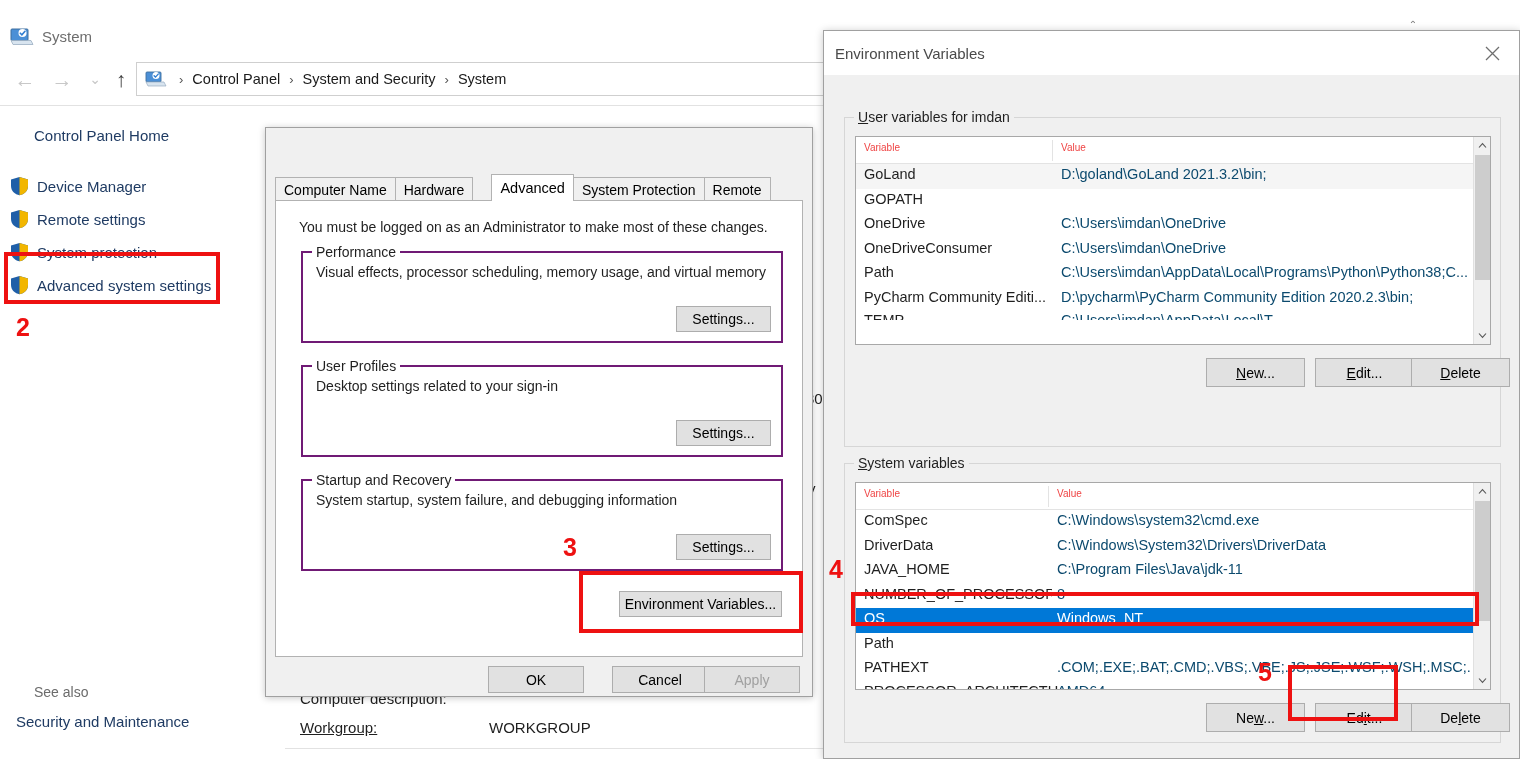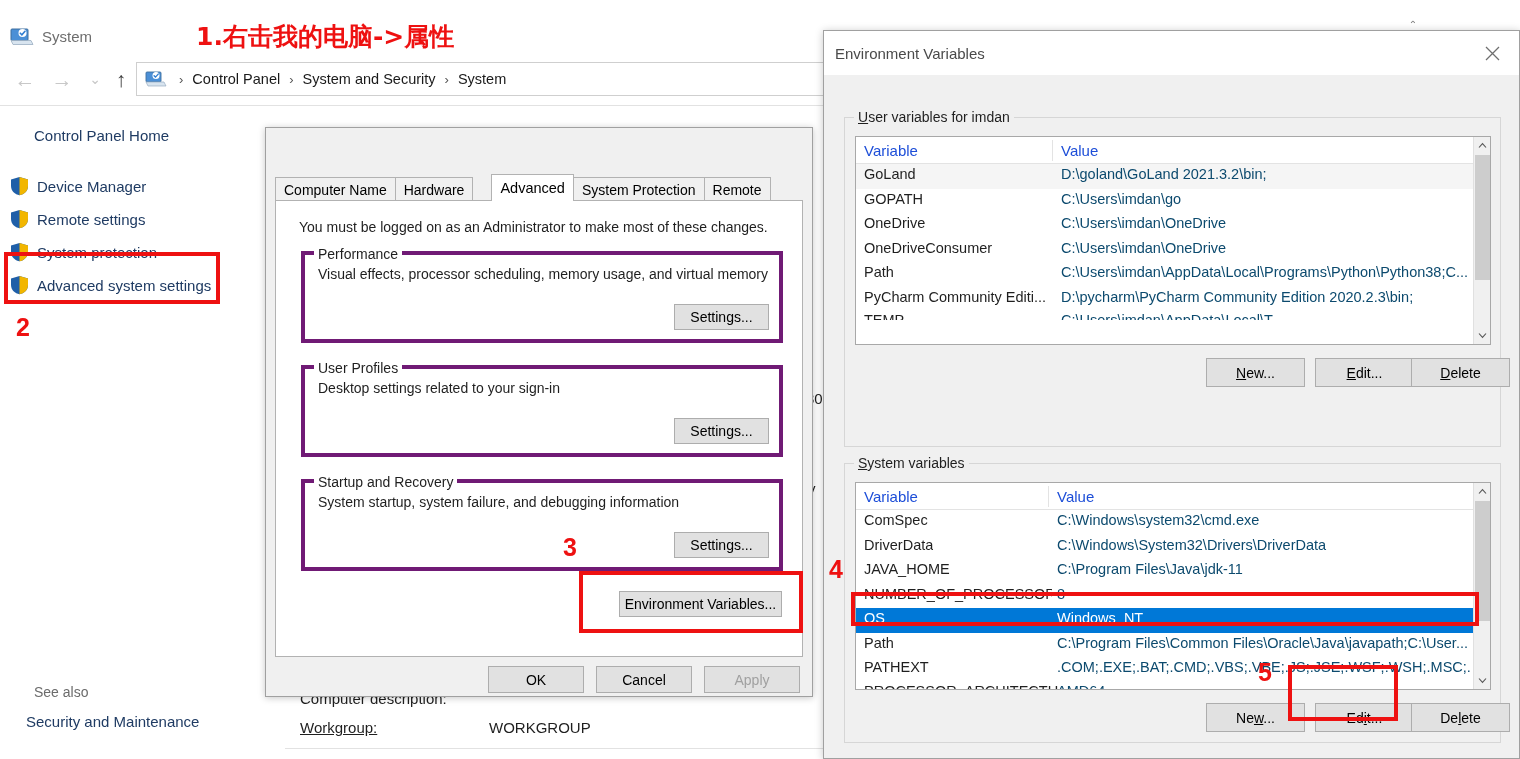--- a/index.html
+++ b/index.html
@@ -38,21 +38,21 @@
   .crumb-icon { width:22px; height:17px; margin-right:3px; }
   .cp-hr { position:absolute; left:0; top:105px; width:1420px; height:1px; background:#e2e2e2; }
 
   
   .cp-side { position:absolute; left:0; top:118px; width:262px; height:560px; }
   .side-home { position:absolute; left:34px; top:9px; font-size:15px; color:#1f3b63; white-space:nowrap; }
   .side-item { position:absolute; left:10px; height:26px; display:flex; align-items:center; }
   .side-item .lbl { font-size:15px; color:#1f3b63; white-space:nowrap; margin-left:8px; }
   .shield { width:19px; height:20px; flex:0 0 19px; }
   .see-also-lbl { position:absolute; left:34px; top:566px; font-size:14px; color:#6b6b6b; }
-  .see-also-link { position:absolute; left:26px; top:595px; font-size:15px; color:#1f3b63; white-space:nowrap; }
+  .see-also-link { position:absolute; left:16px; top:595px; font-size:15px; color:#1f3b63; white-space:nowrap; }
 
   
   .bg-frag { position:absolute; font-size:15px; color:#1f1f1f; white-space:nowrap; }
   .cp-bottom-rule { position:absolute; left:285px; top:748px; width:1125px; height:1px; background:#e2e2e2; }
 
   
   .sp-dlg {
     position:absolute; left:265px; top:127px; width:548px; height:570px;
     background:#f0f0f0; border:1px solid #a0a0a0;
     box-shadow: 0 1px 7px rgba(0,0,0,.22);
@@ -68,21 +68,21 @@
     border:1px solid #b2b2b2; border-bottom:none; margin-right:-1px;
     display:flex; align-items:center; white-space:nowrap;
   }
   .tab.active { background:#ffffff; height:27px; font-size:14.5px; position:relative; z-index:3;margin-left:19px; }
   .tabpanel {
     position:absolute; left:9px; top:34px; width:528px; height:457px;
     background:#ffffff; border:1px solid #b2b2b2;
   }
   .panel-note { position:absolute; left:23px; top:18px; font-size:14px; color:#1f1f1f; white-space:nowrap; }
 
-  .groupbox { position:absolute; border:4px solid #701a75; }
+  .groupbox { position:absolute; border:2px solid #701a75; }
   .group-legend {
     position:absolute; top:-9px; left:9px; background:#ffffff; padding:0 4px;
     font-size:14px; color:#1f1f1f; white-space:nowrap;
   }
   .group-desc { position:absolute; left:13px; top:11px; font-size:14px; color:#1f1f1f; white-space:nowrap; }
 
   .btn {
     background:#e1e1e1; border:1px solid #adadad; font-size:14px; color:#000;
     display:flex; align-items:center; justify-content:center; cursor:default;
     font-family:"Liberation Sans", sans-serif;
@@ -105,21 +105,21 @@
 
   .ev-group { position:absolute; border:1px solid #d6d6d6; }
   .ev-legend {
     position:absolute; top:-9px; left:9px; background:#f0f0f0; padding:0 4px;
     font-size:14px; color:#1f1f1f; white-space:nowrap;
   }
   .ul { text-decoration:underline; }
 
   .lv { position:absolute; background:#ffffff; border:1px solid #a8a8a8; overflow:hidden; }
   .lv-head { position:absolute; left:0; top:0; right:0; height:27px; background:#ffffff; border-bottom:1px solid #e3e3e3; }
-  .lv-head .hc { position:absolute; top:5px; font-size:15px; color:#1d4ed8; }
+  .lv-head .hc { position:absolute; top:5px; font-size:10px; color:#ef4444; }
   .hc-sep { position:absolute; top:3px; width:1px; height:21px; background:#e3e3e3; }
   .lv-rows { position:absolute; left:0; top:27px; right:0; bottom:0; }
   .lv-row { position:relative; height:24.5px; }
   .lv-row.alt { background:#f5f5f5; }
   .lv-row.sel { background:#0078d7; }
   .lv-row .c1 { position:absolute; left:8px; top:2px; font-size:14.5px; color:#1f1f1f; white-space:nowrap; overflow:hidden; }
   .lv-row .c2 { position:absolute; top:2px; font-size:14.5px; color:#0c4a6e; white-space:nowrap; overflow:hidden; }
   .lv-row.sel .c1, .lv-row.sel .c2 { color:#ffffff; }
 
   .sb { position:absolute; top:0; right:0; width:17px; bottom:0; background:#f0f0f0; border-left:1px solid #e0e0e0; }
@@ -298,21 +298,21 @@
         <div class="groupbox" style="left:25px; top:278px; width:482px; height:92px;">
           <span class="group-legend">Startup and Recovery</span>
           <span class="group-desc">System startup, system failure, and debugging information</span>
           <div class="btn btn-abs" style="right:10px; bottom:9px; width:95px; height:26px;">Settings...</div>
         </div>
 
         <div class="btn btn-abs" style="left:343px; top:390px; width:163px; height:26px;">Environment Variables...</div>
       </div>
 
       <div class="btn dlg-footer-btn" style="left:222px; top:500px;">OK</div>
-      <div class="btn dlg-footer-btn" style="left:330px; top:500px;">Cancel</div>
+      <div class="btn dlg-footer-btn" style="left:346px; top:500px;">Cancel</div>
       <div class="btn dlg-footer-btn disabled" style="left:438px; top:500px;">Apply</div>
     </div>
   </div>
 
   <div class="ev-dlg">
     <div class="ev-titlebar">
       <span class="ev-title">Environment Variables</span>
       <span class="ev-close">
         <svg width="17" height="17" viewBox="0 0 17 17">
             <path d="M2 2 L15 15 M15 2 L2 15" stroke="#6f6f6f" stroke-width="1.25" fill="none"></path>
@@ -331,21 +331,20 @@
             <span class="hc-sep" style="left:196px;"></span>
             <span class="hc" style="left:205px;">Value</span>
           </div>
           <div class="lv-rows">
             <div class="lv-row alt">
               <span class="c1">GoLand</span>
               <span class="c2" style="left:205px; width:410px;">D:\goland\GoLand 2021.3.2\bin;</span>
             </div>
             <div class="lv-row">
               <span class="c1">GOPATH</span>
-              <span class="c2" style="left:205px; width:410px;">C:\Users\imdan\go</span>
             </div>
             <div class="lv-row">
               <span class="c1">OneDrive</span>
               <span class="c2" style="left:205px; width:410px;">C:\Users\imdan\OneDrive</span>
             </div>
             <div class="lv-row">
               <span class="c1">OneDriveConsumer</span>
               <span class="c2" style="left:205px; width:410px;">C:\Users\imdan\OneDrive</span>
             </div>
             <div class="lv-row">
@@ -412,21 +411,20 @@
             <div class="lv-row">
               <span class="c1" style="width:188px;">NUMBER_OF_PROCESSORS</span>
               <span class="c2" style="left:201px; width:414px;">8</span>
             </div>
             <div class="lv-row sel">
               <span class="c1">OS</span>
               <span class="c2" style="left:201px; width:414px;">Windows_NT</span>
             </div>
             <div class="lv-row">
               <span class="c1">Path</span>
-              <span class="c2" style="left:201px; width:414px;">C:\Program Files\Common Files\Oracle\Java\javapath;C:\User...</span>
             </div>
             <div class="lv-row">
               <span class="c1">PATHEXT</span>
               <span class="c2" style="left:201px; width:414px;">.COM;.EXE;.BAT;.CMD;.VBS;.VBE;.JS;.JSE;.WSF;.WSH;.MSC;.PY</span>
             </div>
             <div class="lv-row" style="height:8px; overflow:hidden;">
               <span class="c1" style="top:1px;">PROCESSOR_ARCHITECTU...</span>
               <span class="c2" style="left:201px; top:1px; width:414px;">AMD64</span>
             </div>
           </div>
@@ -452,21 +450,20 @@
           <span><span>Ed</span><span class="ul">i</span><span>t...</span></span>
         </div>
         <div class="btn btn-abs" style="top:239px; width:99px; height:29px; right:-10px;">
           <span><span>De</span><span class="ul">l</span><span>ete</span></span>
         </div>
       </div>
 
     </div>
   </div>
 
-  <span class="anno-title" style="left:196px; top:24px;">1.右击我的电脑-&gt;属性</span>
 
   <div class="anno-box" style="left:4px; top:252px; width:216px; height:52px;"></div>
   <span class="anno-num" style="left:16px; top:315px;">2</span>
 
   <div class="anno-box" style="left:579px; top:571px; width:224px; height:62px;"></div>
   <span class="anno-num" style="left:563px; top:535px;">3</span>
 
   <div class="anno-box" style="left:851px; top:592px; width:628px; height:34px;"></div>
   <span class="anno-num" style="left:829px; top:557px;">4</span>
 

